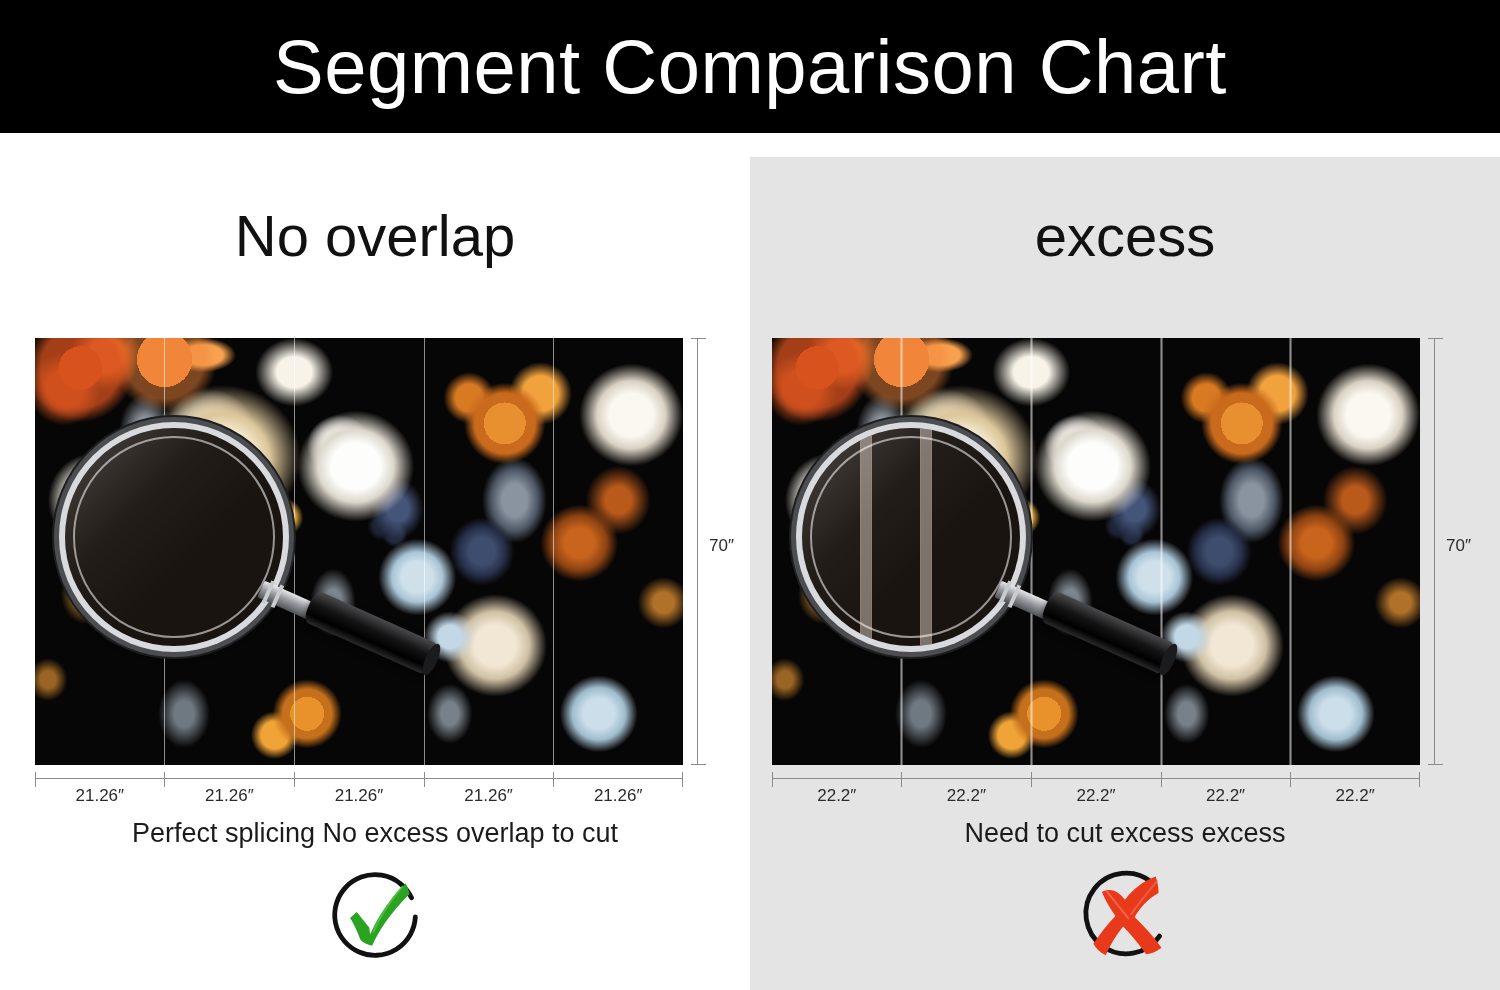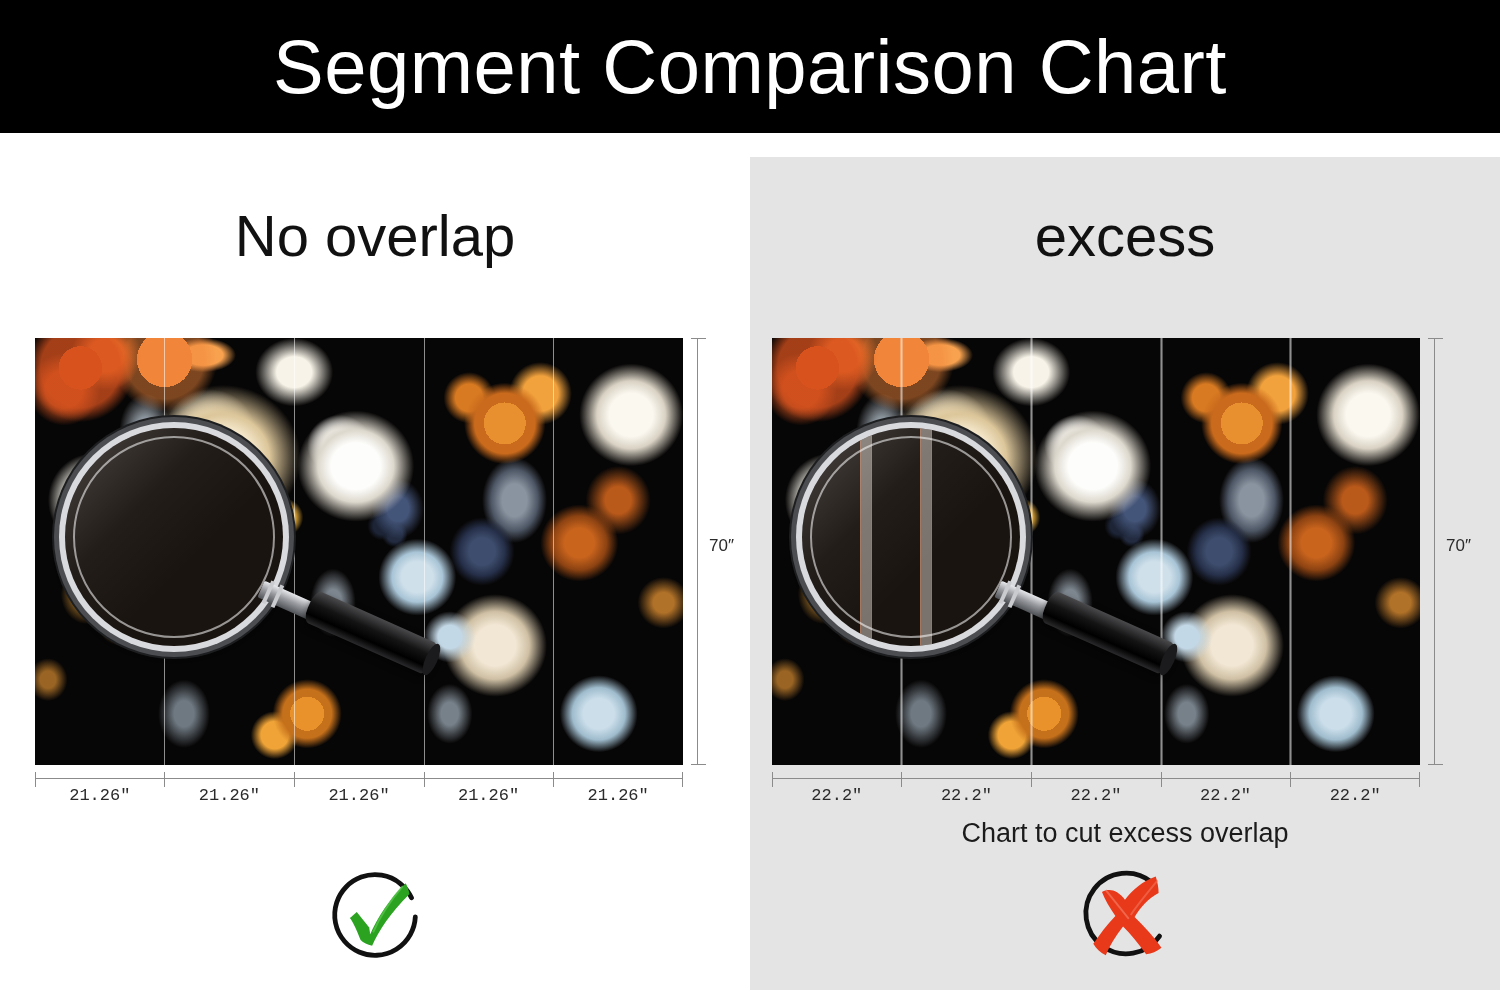--- a/index.html
+++ b/index.html
@@ -285,21 +285,21 @@
     left: 0;
     top: 448px;
     width: 648px;
     display: flex;
   }
   .dim-labels .seg {
     flex: 1 1 0;
     text-align: center;
     font-size: 17px;
     color: #2b2b2b;
-    font-family: Liberation Mono, monospace;
+    font-family: Liberation Sans, sans-serif;
   }
 
   .dim-right {
     position: absolute;
     top: 0;
     left: 656px;
     width: 14px;
     height: 427px;
   }
   .dim-right .axis {
@@ -397,20 +397,21 @@
         </div>
 
         <div class="dim-right">
           <div class="axis"></div>
           <div class="tick" style="top:0px;"></div>
           <div class="tick" style="top:426px;"></div>
         </div>
         <div class="dim-right-label">70″</div>
       </div>
 
+      <div class="caption">Perfect splicing No excess overlap to cut</div>
 
       <div class="verdict">
         <svg width="96" height="96" viewBox="0 0 100 100">
           <path d="M88 32 A42 42 0 1 0 92 52" fill="none" stroke="#111111" stroke-width="5" stroke-linecap="round"></path>
           <path d="M24 53 L31 47 L44 63 L45 70 Z" fill="#2ba321"></path>
           <path d="M24 53 C30 50 38 58 45 70 C52 54 66 32 82 17 C84 21 85 24 86 28 C66 48 54 66 47 82 C42 81 38 79 35 76 C32 68 28 59 24 53 Z" fill="#2ba321"></path>
           <path d="M79 20 C66 35 55 52 48 68" fill="none" stroke="#57c44b" stroke-width="2" opacity="0.8"></path>
         </svg>
       </div>
     </div>
@@ -459,21 +460,21 @@
         </div>
 
         <div class="dim-right">
           <div class="axis"></div>
           <div class="tick" style="top:0px;"></div>
           <div class="tick" style="top:426px;"></div>
         </div>
         <div class="dim-right-label">70″</div>
       </div>
 
-      <div class="caption">Chart to cut excess overlap</div>
+      <div class="caption">Need to cut excess excess</div>
 
       <div class="verdict">
         <svg width="96" height="96" viewBox="0 0 100 100">
           <path d="M78 16 A42 42 0 1 0 86 72" fill="none" stroke="#111111" stroke-width="5" stroke-linecap="round"></path>
           <path d="M26 26 C34 22 42 24 50 34 C58 24 68 15 82 10 C84 16 85 22 85 27 C74 33 66 42 60 52 C70 62 80 72 88 84 C83 88 78 90 72 91 C64 80 56 70 48 62 C40 72 34 82 30 92 C24 89 20 85 17 80 C24 70 31 60 40 51 C34 42 29 34 26 26 Z" fill="#e8391a"></path>
           <path d="M30 24 C38 34 46 44 54 54" fill="none" stroke="#f2765b" stroke-width="2" opacity="0.75"></path>
           <path d="M84 14 C74 26 64 38 56 50" fill="none" stroke="#f2765b" stroke-width="2" opacity="0.6"></path>
         </svg>
       </div>
     </div>

